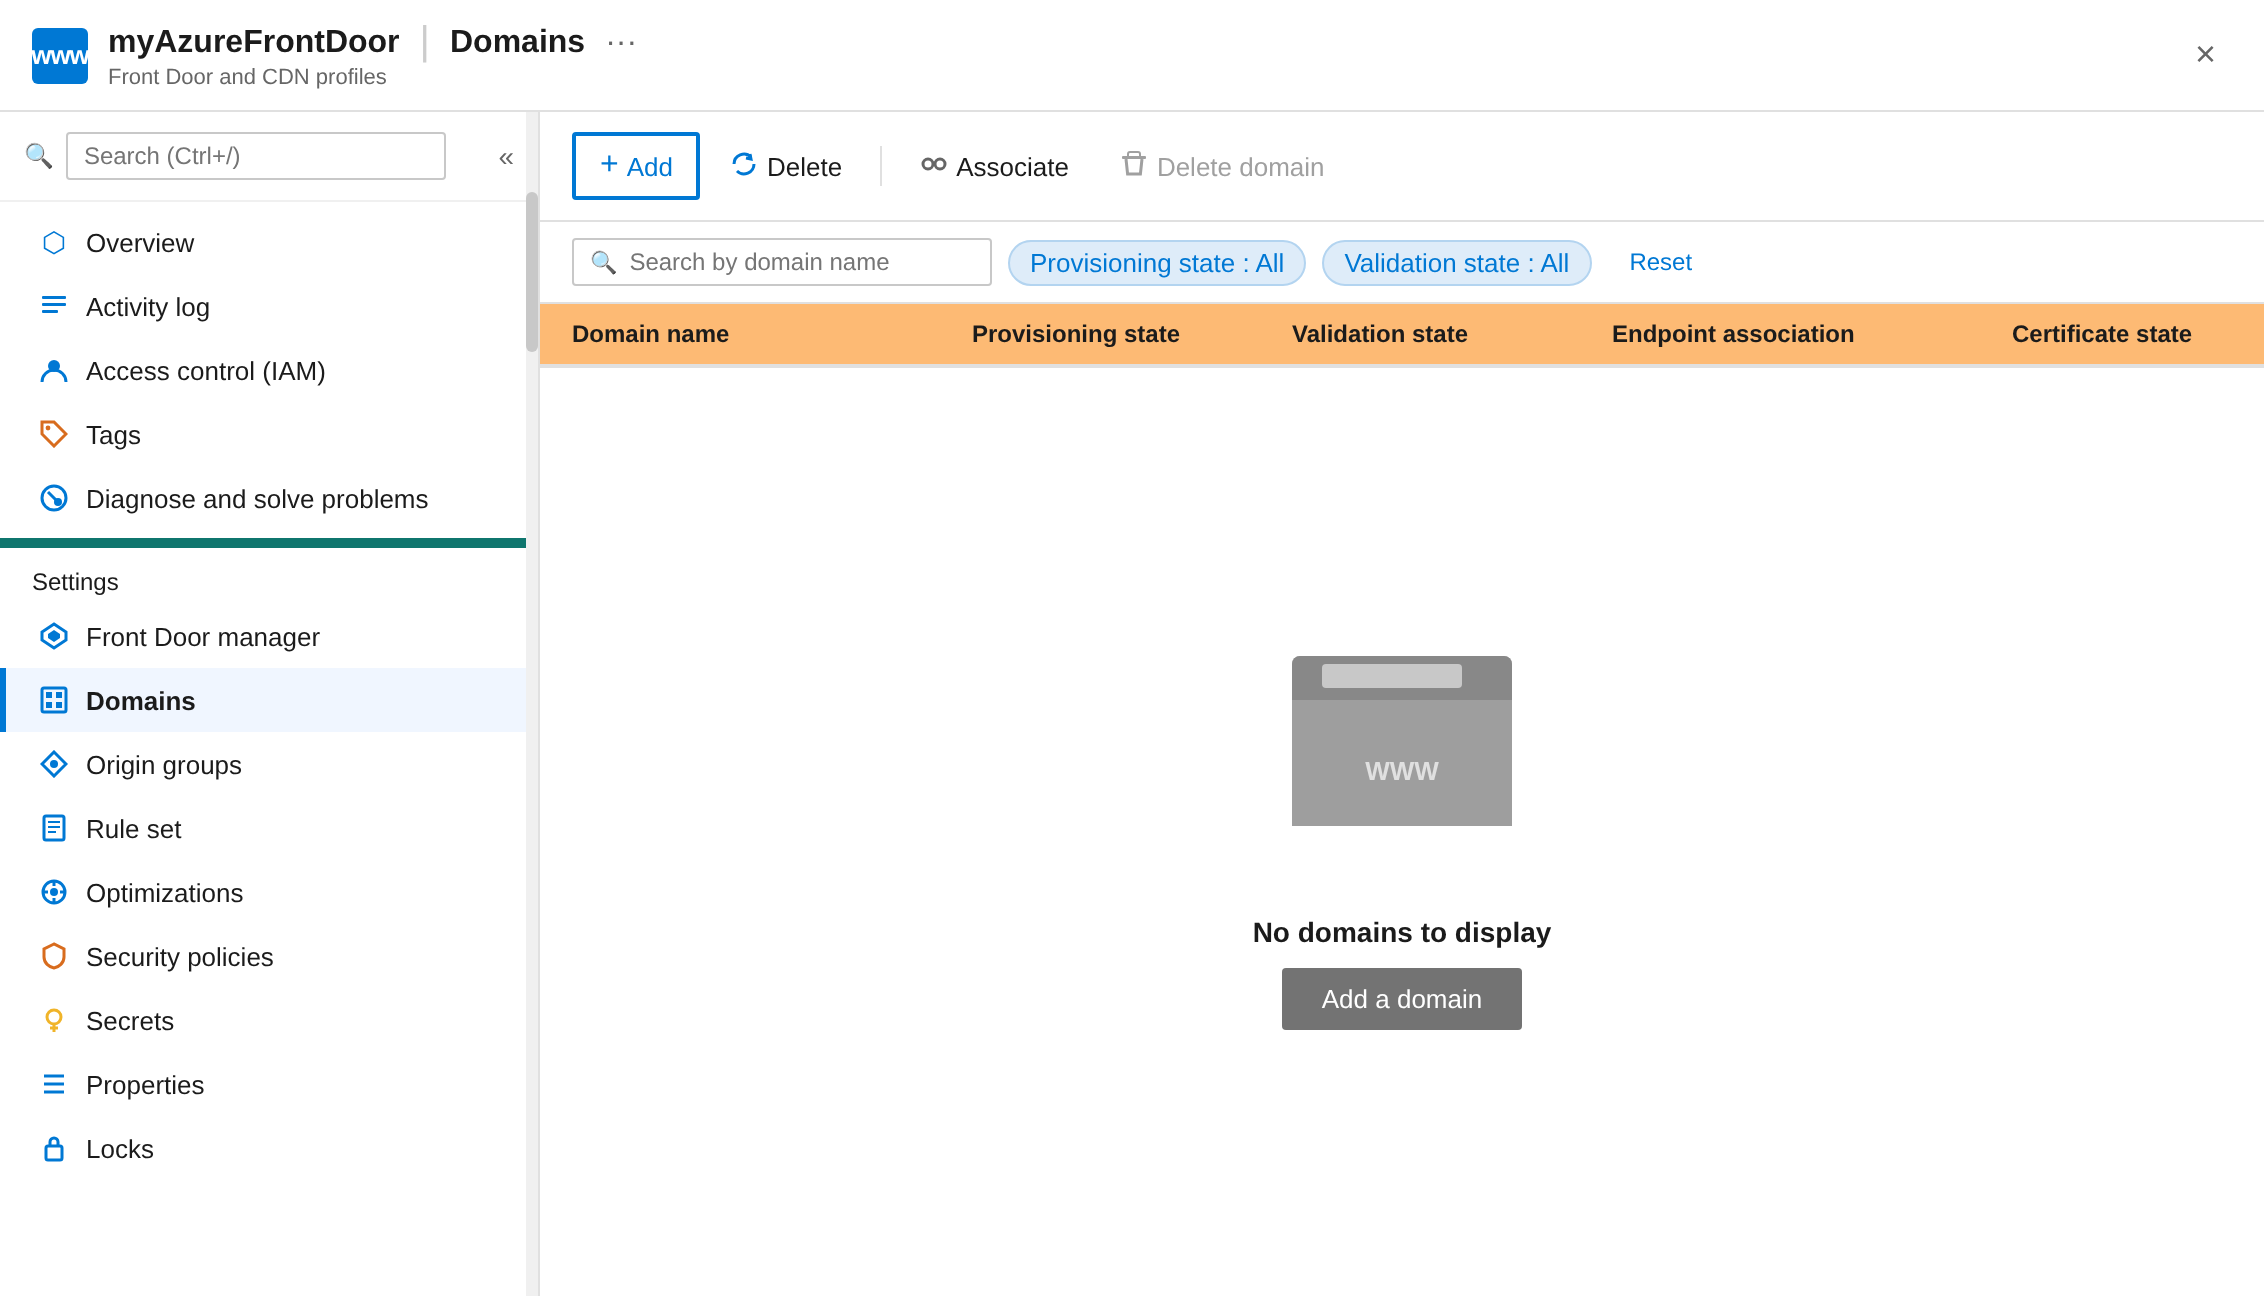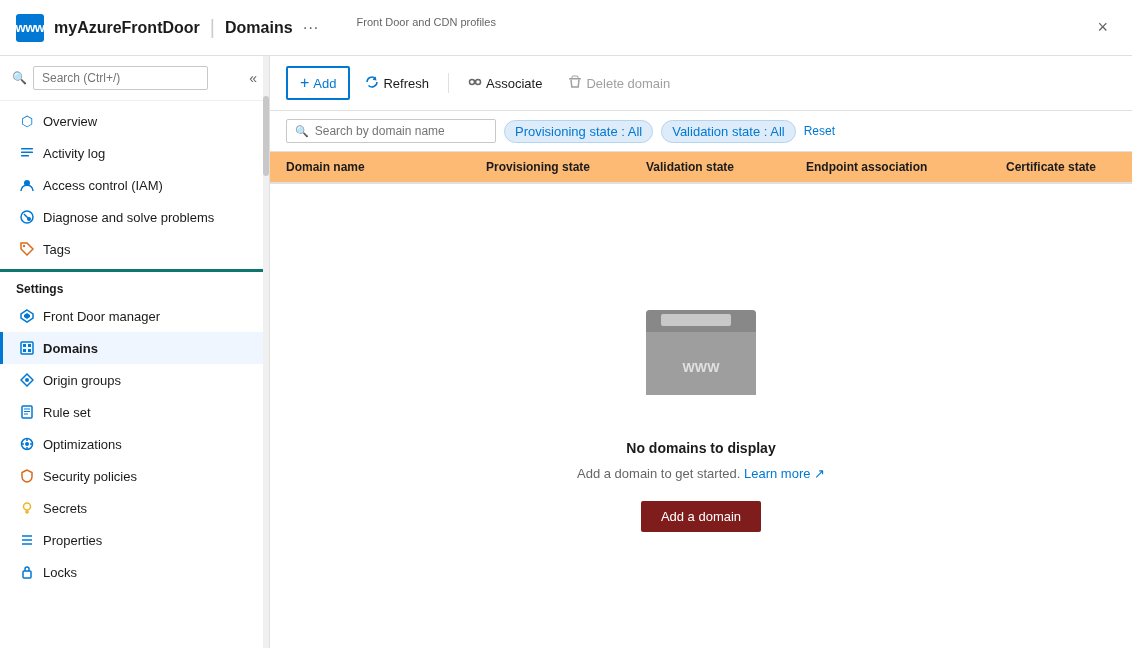--- a/index.html
+++ b/index.html
@@ -30,21 +30,21 @@
     }
     .header-subtitle {
       font-size: 16px; font-weight: 600; color: #1b1b1b;
     }
     .header-dots {
       color: #666; font-size: 16px; cursor: pointer; margin-left: 4px;
     }
     .header-sub {
       font-size: 11px; color: #666;
     }
-    .header-left { display: flex; flex-direction: row; gap: 38px; }
+    .header-left { display: flex; flex-direction: column; }
     .header-title-row { display: flex; align-items: center; gap: 6px; }
     .header-close {
       margin-left: auto;
       font-size: 18px;
       color: #666;
       cursor: pointer;
       padding: 4px 8px;
     }
 
     
@@ -69,21 +69,21 @@
       border-bottom: 1px solid #f0f0f0;
       display: flex;
       align-items: center;
       gap: 6px;
     }
     .sidebar-search input {
       border: 1px solid #c8c8c8;
       border-radius: 2px;
       padding: 4px 8px;
       font-size: 12px;
-      width: 175px;
+      width: 190px;
       color: #666;
       outline: none;
     }
     .sidebar-collapse-btn {
       margin-left: auto;
       color: #666;
       cursor: pointer;
       font-size: 14px;
     }
     .sidebar-nav {
@@ -105,24 +105,24 @@
       font-weight: 600;
     }
     .nav-icon {
       width: 16px; height: 16px;
       display: flex; align-items: center; justify-content: center;
       font-size: 14px;
       flex-shrink: 0;
     }
     .nav-section-label {
       font-size: 12px;
-      font-weight: 700;
+      font-weight: 400;
       color: #1b1b1b;
       padding: 10px 16px 4px;
-      border-top: 3px solid #0f766e;
+      border-top: 5px solid #0f766e;
       margin-top: 4px;
     }
     .scrollbar-track {
       position: absolute;
       right: 0; top: 0; bottom: 0;
       width: 6px;
       background: #f0f0f0;
     }
     .scrollbar-thumb {
       position: absolute;
@@ -217,21 +217,21 @@
       padding: 3px 10px;
       font-size: 12px;
       color: #0078d4;
       cursor: pointer;
     }
     .reset-link {
       color: #0078d4;
       text-decoration: none;
       font-size: 12px;
       cursor: pointer;
-      margin-left: 0;
+      margin-left: 11px;
     }
 
     
     .table-header {
       display: grid;
       grid-template-columns: 200px 160px 160px 200px 160px 100px;
       padding: 8px 16px;
       border-bottom: 2px solid #e0e0e0;
       background: #fdba74;
     }
@@ -264,21 +264,21 @@
     .empty-subtitle {
       font-size: 13px;
       color: #666;
       margin-bottom: 20px;
     }
     .empty-subtitle a {
       color: #0078d4;
       text-decoration: none;
     }
     .btn-primary {
-      background: #7f1d1d;
+      background: #737373;
       color: #fff;
       border: none;
       border-radius: 2px;
       padding: 8px 20px;
       font-size: 13px;
       cursor: pointer;
       font-weight: 500;
     }
 
     
@@ -333,37 +333,37 @@
       <div class="nav-item">
         <span class="nav-icon icon-blue">
           <svg width="14" height="14" viewBox="0 0 14 14">
             <circle cx="7" cy="5" r="3" fill="#0078d4"></circle>
             <path d="M1 13c0-3.3 2.7-6 6-6s6 2.7 6 6" stroke="#0078d4" stroke-width="1.5" fill="none"></path>
           </svg>
         </span>
         <span>Access control (IAM)</span>
       </div>
       <div class="nav-item">
+        <span class="nav-icon icon-orange">
+          <svg width="14" height="14" viewBox="0 0 14 14">
+            <path d="M1 1h6l6 6-6 6L1 7V1z" fill="none" stroke="#d86c1e" stroke-width="1.5"></path>
+            <circle cx="4" cy="4" r="1.2" fill="#d86c1e"></circle>
+          </svg>
+        </span>
+        <span>Tags</span>
+      </div>
+      <div class="nav-item">
         <span class="nav-icon icon-blue">
           <svg width="14" height="14" viewBox="0 0 14 14">
             <circle cx="7" cy="7" r="6" fill="none" stroke="#0078d4" stroke-width="1.5"></circle>
             <line x1="4" y1="4" x2="10" y2="10" stroke="#0078d4" stroke-width="1.5"></line>
             <circle cx="9" cy="9" r="2" fill="#0078d4"></circle>
           </svg>
         </span>
         <span>Diagnose and solve problems</span>
-      </div>
-      <div class="nav-item">
-        <span class="nav-icon icon-orange">
-          <svg width="14" height="14" viewBox="0 0 14 14">
-            <path d="M1 1h6l6 6-6 6L1 7V1z" fill="none" stroke="#d86c1e" stroke-width="1.5"></path>
-            <circle cx="4" cy="4" r="1.2" fill="#d86c1e"></circle>
-          </svg>
-        </span>
-        <span>Tags</span>
       </div>
 
       <div class="nav-section-label">Settings</div>
 
       <div class="nav-item">
         <span class="nav-icon icon-blue">
           <svg width="14" height="14" viewBox="0 0 14 14">
             <polygon points="7,1 13,5 13,9 7,13 1,9 1,5" fill="none" stroke="#0078d4" stroke-width="1.5"></polygon>
             <polygon points="7,4 10,6 10,8 7,10 4,8 4,6" fill="#0078d4"></polygon>
           </svg>
@@ -475,21 +475,21 @@
         <span>Add</span>
       </button>
       <button class="btn-toolbar">
         <span>
           <svg width="14" height="14" viewBox="0 0 14 14">
             <path d="M12 7a5 5 0 0 1-8.5 3.5" fill="none" stroke="#0078d4" stroke-width="1.5"></path>
             <path d="M2 7a5 5 0 0 1 8.5-3.5" fill="none" stroke="#0078d4" stroke-width="1.5"></path>
             <polyline points="10,2 10.5,4.5 8,4" fill="none" stroke="#0078d4" stroke-width="1.5"></polyline>
           </svg>
         </span>
-        <span>Refresh</span>
+        <span>Delete</span>
       </button>
       <div class="toolbar-divider"></div>
       <button class="btn-toolbar">
         <span>
           <svg width="14" height="14" viewBox="0 0 14 14">
             <circle cx="4" cy="7" r="2.5" fill="none" stroke="#666" stroke-width="1.5"></circle>
             <circle cx="10" cy="7" r="2.5" fill="none" stroke="#666" stroke-width="1.5"></circle>
             <line x1="6.5" y1="7" x2="7.5" y2="7" stroke="#666" stroke-width="1.5"></line>
           </svg>
         </span>
@@ -539,24 +539,17 @@
         <rect x="10" y="10" width="110" height="22" rx="4" fill="#888"></rect>
         <rect x="10" y="28" width="110" height="4" fill="#888"></rect>
 
         <rect x="25" y="14" width="70" height="12" rx="2" fill="#c8c8c8"></rect>
 
         <rect x="10" y="32" width="110" height="63" rx="0" fill="#9e9e9e"></rect>
         <text x="65" y="72" text-anchor="middle" font-size="28" font-weight="700" fill="#e0e0e0" font-family="Segoe UI, sans-serif">WWW</text>
       </svg>
 
       <div class="empty-title">No domains to display</div>
-      <div class="empty-subtitle">
-        <span>Add a domain to get started.</span>
-        <a href="#">
-          <span>Learn more</span>
-          <span> ↗</span>
-        </a>
-      </div>
       <button class="btn-primary">Add a domain</button>
     </div>
 
   </div>
 </div>
 
 </body></html>

